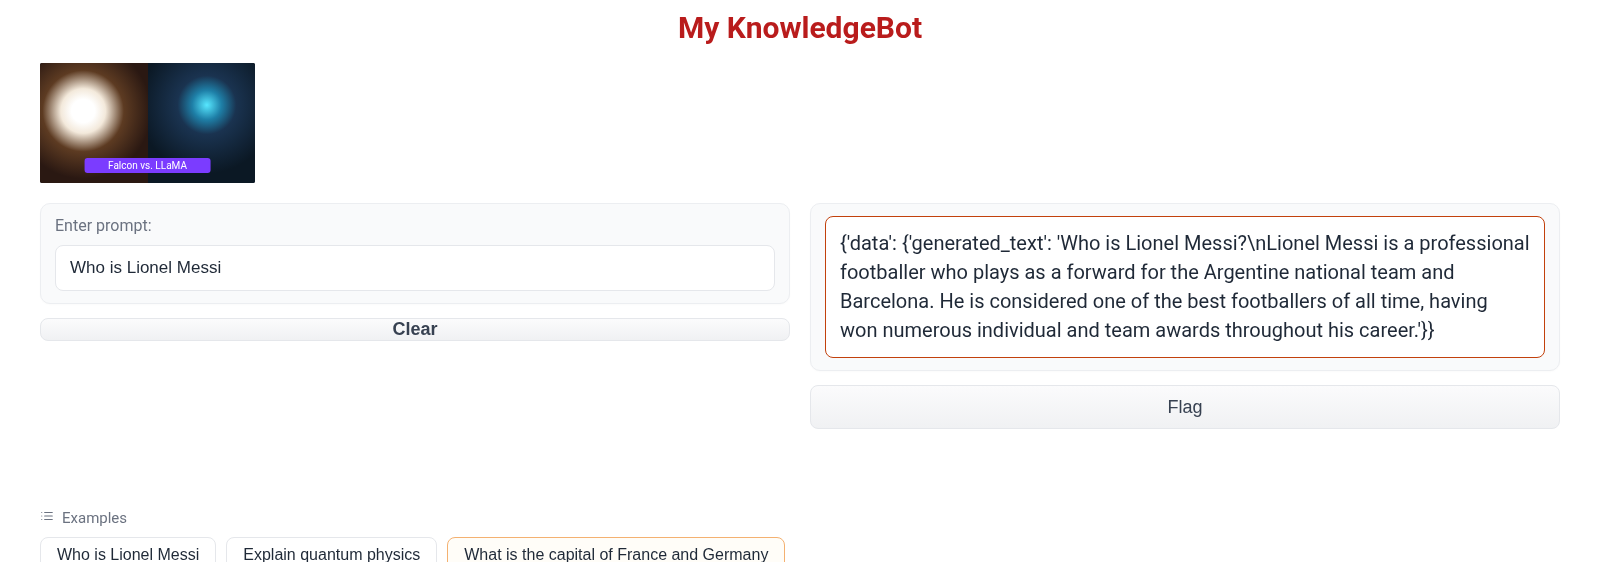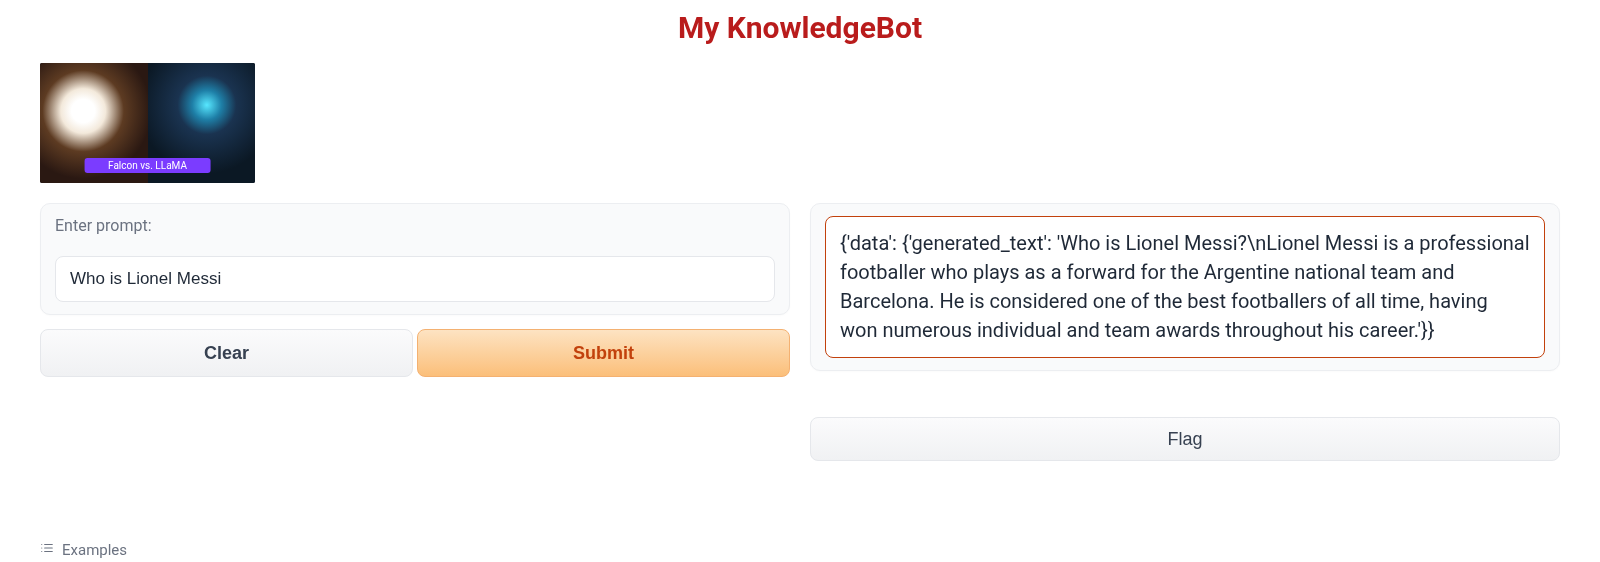--- a/index.html
+++ b/index.html
@@ -68,35 +68,36 @@
     .panel {
       background: #f9fafb;
       border: 1px solid #eceef1;
       border-radius: 10px;
       padding: 12px 14px;
       box-shadow: 0 1px 2px rgba(0,0,0,0.02);
     }
     .field-label {
       color: #6b7280;
       font-size: 16px;
-      margin-bottom: 21px;
+      margin-bottom: 10px;
     }
     .text-input {
       width: 100%;
       background: #ffffff;
       border: 1px solid #e5e7eb;
       border-radius: 8px;
       padding: 12px 14px;
       font-size: 17px;
       color: #1f2937;
       outline: none;
     }
     .button-row {
       display: flex;
-      gap: 4px;
+      gap: 20px;
+      flex-direction: column;
     }
     .btn {
       flex: 1;
       height: 48px;
       border-radius: 8px;
       border: 1px solid #e5e7eb;
       font-size: 18px;
       font-weight: 600;
       cursor: pointer;
       display: flex;
@@ -118,21 +119,20 @@
       border-radius: 8px;
       border: 1px solid #e5e7eb;
       background: linear-gradient(180deg, #fbfbfc 0%, #f0f1f3 100%);
       font-size: 18px;
       font-weight: 500;
       color: #374151;
       cursor: pointer;
       display: flex;
       align-items: center;
       justify-content: center;
-      margin-top: 32px;
     }
     .output-box {
       background: #ffffff;
       border: 1px solid #c2410c;
       border-radius: 8px;
       padding: 12px 14px;
       font-size: 20px;
       color: #1f2937;
       line-height: 1.45;
       min-height: 100px;
@@ -185,21 +185,20 @@
 </div>
 
 <div class="columns">
   <div class="col-left">
     <div class="panel">
       <div class="field-label">Enter prompt:</div>
       <input type="text" class="text-input" value="Who is Lionel Messi" style="">
     </div>
     <div class="button-row">
       <button class="btn btn-clear">Clear</button>
-      <button class="btn btn-submit">Submit</button>
     </div>
   </div>
 
   <div class="col-right">
     <div class="panel">
       <div class="output-box">{'data': {'generated_text': 'Who is Lionel Messi?\nLionel Messi is a professional footballer who plays as a forward for the Argentine national team and Barcelona. He is considered one of the best footballers of all time, having won numerous individual and team awards throughout his career.'}}</div>
     </div>
     <button class="btn-flag">Flag</button>
   </div>
 </div>

